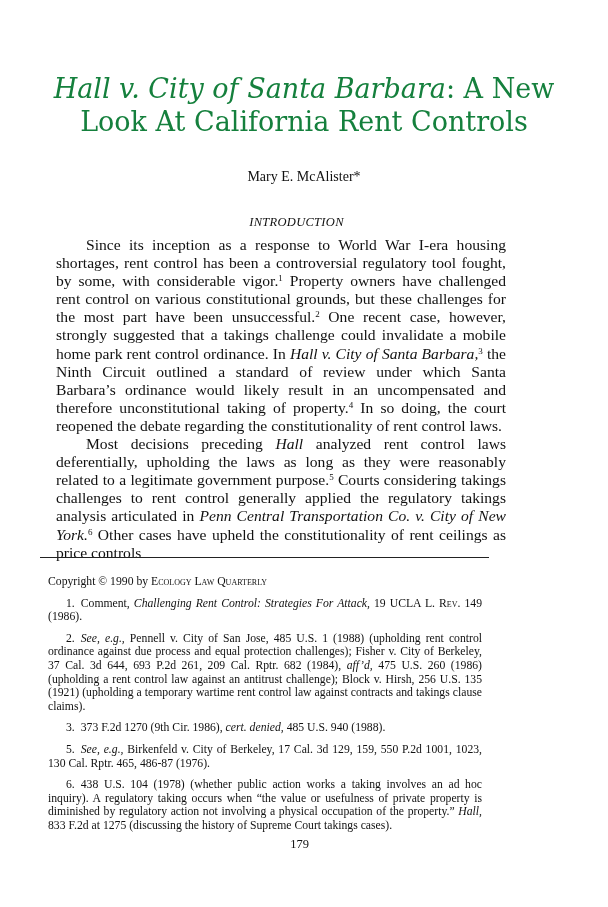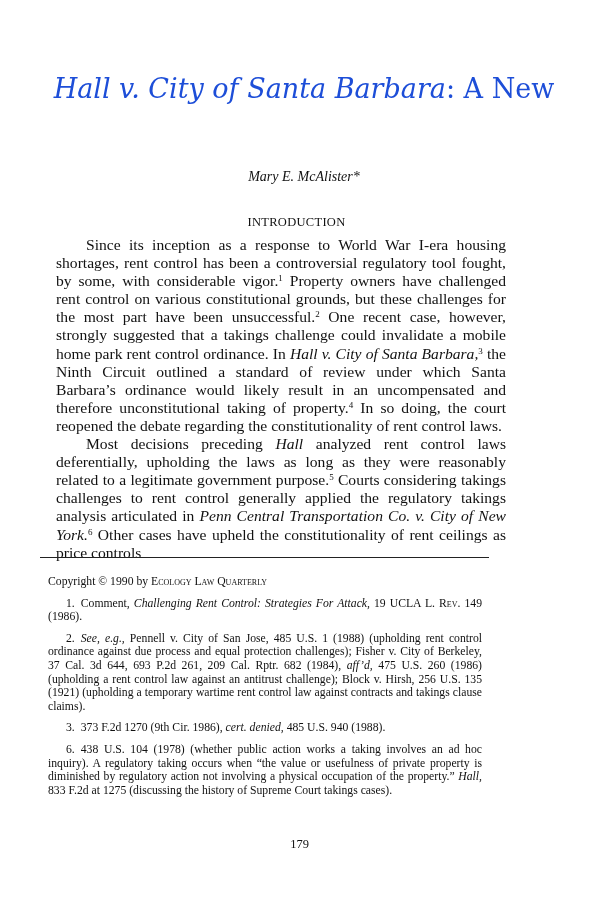--- a/index.html
+++ b/index.html
@@ -3,31 +3,31 @@
 <meta charset="utf-8">
 <style>
   html, body { margin: 0; padding: 0; background: #ffffff; }
   body {
     width: 608px; height: 907px; position: relative; overflow: hidden;
     font-family: "Liberation Serif", "DejaVu Serif", serif; color: #111;
   }
   .title {
     position: absolute; left: 20px; width: 568px; top: 54px;
     text-align: center; font-family: "DejaVu Serif", serif;
-    font-size: 27px; line-height: 33px; color: #1d4ed8; font-weight: normal;
+    font-size: 27px; line-height: 33px; color: #15803d; font-weight: normal;
   }
   .title .line { display: block; white-space: nowrap; }
   .title i { font-style: italic; }
   .author {
     position: absolute; left: 0; width: 608px; top: 169px; text-align: center;
-    font-style: italic; font-size: 14px;
+    font-size: 14px;
   }
   .section-head {
     position: absolute; left: 0; width: 593px; top: 215px; text-align: center;
-    font-size: 12.5px; letter-spacing: 0.3px;
+    font-size: 12.5px; letter-spacing: 0.3px; font-style: italic;
   }
   .body-text {
     position: absolute; left: 40px; width: 450px; top: 236px;
     font-size: 15.6px; line-height: 18.1px; text-align: justify; margin-left: 16px;
   }
   .body-text p { margin: 0; text-indent: 30px; }
   .body-text sup, .footnotes sup { font-size: 9px; line-height: 0; vertical-align: 5px; }
   .rule {
     position: absolute; left: 40px; width: 449px; top: 557px;
     border-top: 1px solid #222;
@@ -43,34 +43,36 @@
   .page-num {
     position: absolute; left: 0; width: 599px; top: 837px; text-align: center;
     font-size: 12.5px;
   }
 </style>
 </head>
 <body>
 
 <h1 class="title">
   <span class="line"><i>Hall v. City of Santa Barbara</i><span>:  A New</span></span>
+  <span class="line">Look At California Rent Controls</span>
 </h1>
 
 <div class="author">Mary E. McAlister*</div>
 
 <div class="section-head">INTRODUCTION</div>
 
 <div class="body-text">
   <p><span>Since its inception as a response to World War I-era housing shortages, rent control has been a controversial regulatory tool fought, by some, with considerable vigor.</span><sup>1</sup><span>  Property owners have challenged rent control on various constitutional grounds, but these challenges for the most part have been unsuccessful.</span><sup>2</sup><span>  One recent case, however, strongly suggested that a takings challenge could invalidate a mobile home park rent control ordinance.  In </span><i>Hall v. City of Santa Barbara,</i><sup>3</sup><span> the Ninth Circuit outlined a standard of review under which Santa Barbara’s ordinance would likely result in an uncompensated and therefore unconstitutional taking of property.</span><sup>4</sup><span>  In so doing, the court reopened the debate regarding the constitutionality of rent control laws.</span></p>
   <p><span>Most decisions preceding </span><i>Hall</i><span> analyzed rent control laws deferentially, upholding the laws as long as they were reasonably related to a legitimate government purpose.</span><sup>5</sup><span>  Courts considering takings challenges to rent control generally applied the regulatory takings analysis articulated in </span><i>Penn Central Transportation Co. v. City of New York.</i><sup>6</sup><span>  Other cases have upheld the constitutionality of rent ceilings as price controls</span></p>
 </div>
 
 <div class="rule"></div>
 
 <div class="footnotes">
   <p><span>Copyright © 1990 by </span><span class="sc">Ecology Law Quarterly</span></p>
   <p class="fn"><span class="num">1.</span><span>Comment, </span><i>Challenging Rent Control: Strategies For Attack,</i><span> 19 UCLA L. </span><span class="sc">Rev.</span><span> 149 (1986).</span></p>
   <p class="fn"><span class="num">2.</span><i>See, e.g.,</i><span> Pennell v. City of San Jose, 485 U.S. 1 (1988) (upholding rent control ordinance against due process and equal protection challenges); Fisher v. City of Berkeley, 37 Cal. 3d 644, 693 P.2d 261, 209 Cal. Rptr. 682 (1984), </span><i>aff’d,</i><span> 475 U.S. 260 (1986) (upholding a rent control law against an antitrust challenge); Block v. Hirsh, 256 U.S. 135 (1921) (upholding a temporary wartime rent control law against contracts and takings clause claims).</span></p>
   <p class="fn"><span class="num">3.</span><span>373 F.2d 1270 (9th Cir. 1986), </span><i>cert. denied,</i><span> 485 U.S. 940 (1988).</span></p>
+  <p class="fn"><span class="num">5.</span><i>See, e.g.,</i><span> Birkenfeld v. City of Berkeley, 17 Cal. 3d 129, 159, 550 P.2d 1001, 1023, 130 Cal. Rptr. 465, 486-87 (1976).</span></p>
   <p class="fn"><span class="num">6.</span><span>438 U.S. 104 (1978) (whether public action works a taking involves an ad hoc inquiry).  A regulatory taking occurs when “the value or usefulness of private property is diminished by regulatory action not involving a physical occupation of the property.”  </span><i>Hall,</i><span> 833 F.2d at 1275 (discussing the history of Supreme Court takings cases).</span></p>
 </div>
 
 <div class="page-num">179</div>
 
 </body></html>

